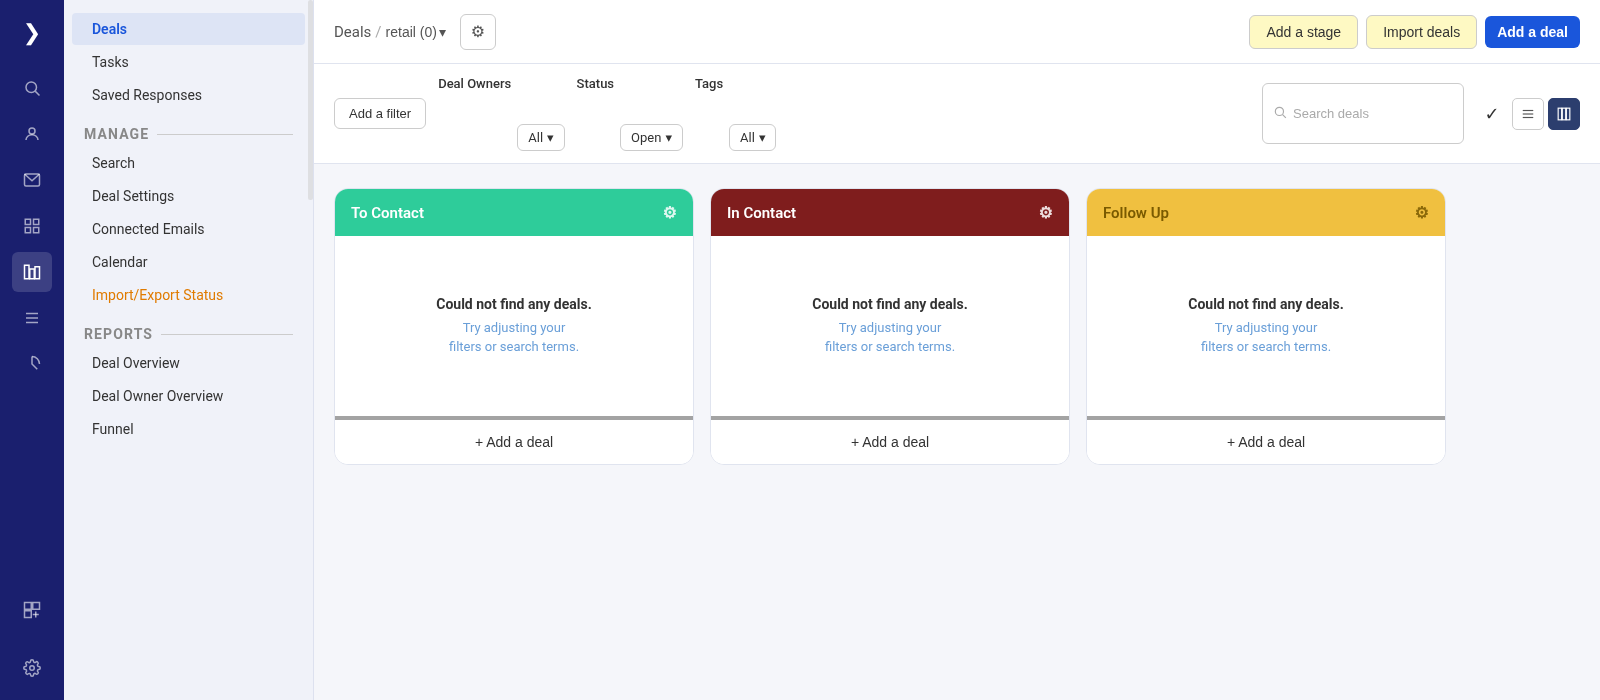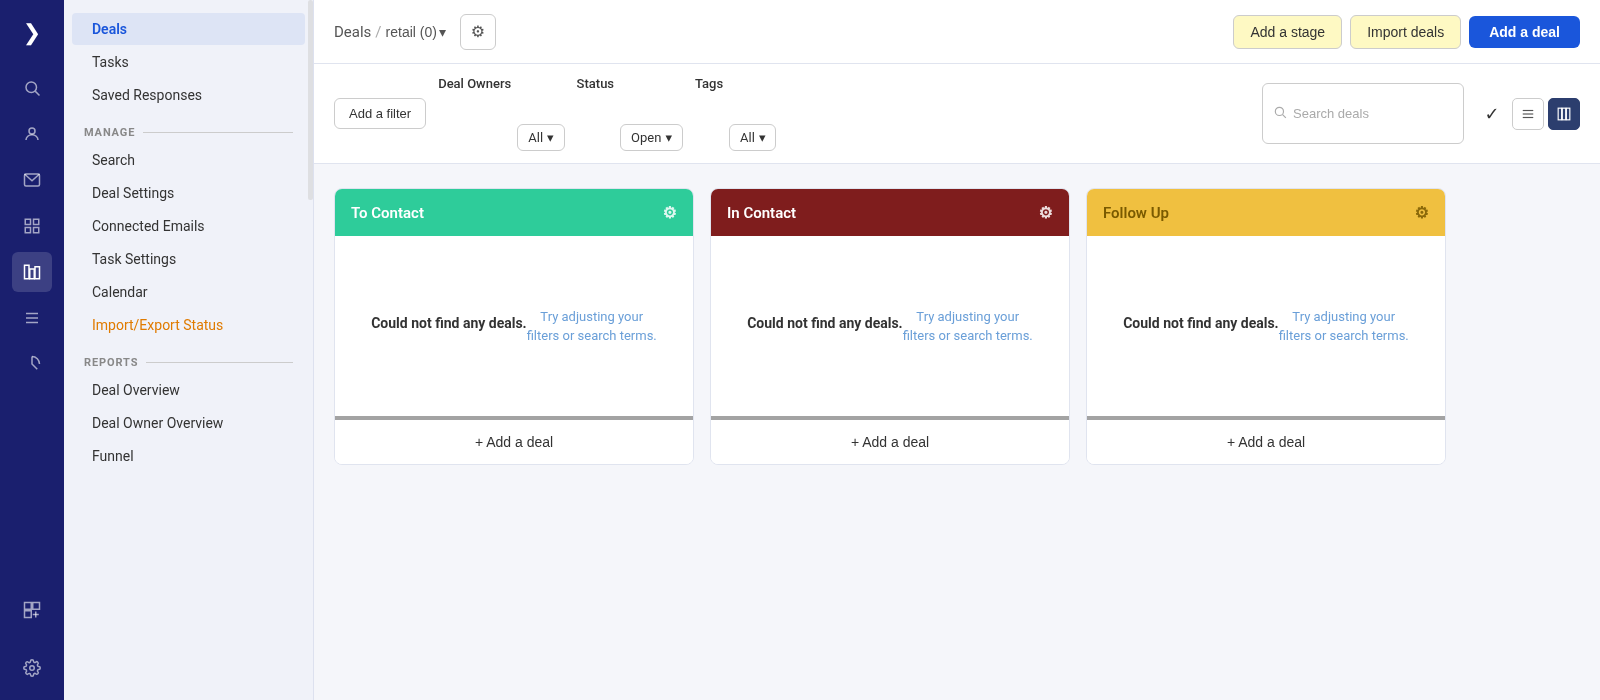--- a/index.html
+++ b/index.html
@@ -43,21 +43,21 @@
       padding: 8px 20px;
       font-size: 14px;
       color: #333;
       cursor: pointer;
       border-radius: 4px;
       margin: 1px 8px;
     }
     .sidebar-nav-item.active { background: #dde4f5; color: #1a56db; font-weight: 600; }
     .sidebar-section-label {
       padding: 14px 20px 4px 20px;
-      font-size: 11px;
+      font-size: 14px;
       font-weight: 700;
       color: #888;
       letter-spacing: 0.08em;
       text-transform: uppercase;
       display: flex;
       align-items: center;
       gap: 8px;
     }
     .sidebar-section-label::after {
       content: '';
@@ -117,21 +117,21 @@
     .btn-outline {
       padding: 8px 16px;
       border: 1.5px solid #ccc;
       border-radius: 6px;
       background: #fef9c3;
       font-size: 14px;
       cursor: pointer;
       color: #333;
     }
     .btn-primary {
-      padding: 8px 20px;
+      padding: 8px 12px;
       border: none;
       border-radius: 6px;
       background: #1a56db;
       color: #fff;
       font-size: 14px;
       font-weight: 600;
       cursor: pointer;
     }
 
     
@@ -210,21 +210,21 @@
       padding: 24px 20px;
       display: flex;
       gap: 16px;
       align-items: flex-start;
     }
 
     .kanban-column {
       width: 360px;
       min-width: 340px;
       background: #fff;
-      border-radius: 8px;
+      border-radius: 14px;
       border: 1px solid #e0e4ef;
       display: flex;
       flex-direction: column;
       overflow: hidden;
       flex-shrink: 0;
     }
     .kanban-col-header {
       padding: 14px 16px;
       display: flex;
       align-items: center;
@@ -235,21 +235,21 @@
     }
     .kanban-col-header.green { background: #2ecc9a; }
     .kanban-col-header.blue { background: #7f1d1d; }
     .kanban-col-header.yellow { background: #f0c040; color: #7a5a00; }
     .kanban-col-header .gear { font-size: 16px; opacity: 0.85; cursor: pointer; }
 
     .kanban-col-body {
       padding: 20px 16px;
       flex: 1;
       display: flex;
-      flex-direction: row;
+      flex-direction: column;
       align-items: center;
       justify-content: center;
       min-height: 180px;
       text-align: center;
     }
     .empty-title { font-size: 14px; font-weight: 700; color: #333; margin-bottom: 6px; }
     .empty-sub { font-size: 13px; color: #6a9fd8; line-height: 1.5; }
 
     .kanban-col-footer {
       border-top: 4px solid #a3a3a3;
@@ -348,21 +348,20 @@
     <div style="position:absolute;right:0;top:0;width:5px;height:200px;background:#ccc;border-radius:3px;opacity:0.5;"></div>
 
     <div class="sidebar-nav-item active">Deals</div>
     <div class="sidebar-nav-item">Tasks</div>
     <div class="sidebar-nav-item">Saved Responses</div>
 
     <div class="sidebar-section-label">MANAGE</div>
     <div class="sidebar-nav-item">Search</div>
     <div class="sidebar-nav-item">Deal Settings</div>
     <div class="sidebar-nav-item">Connected Emails</div>
-    <div class="sidebar-nav-item">Task Settings</div>
     <div class="sidebar-nav-item">Calendar</div>
     <div class="sidebar-nav-item orange">Import/Export Status</div>
 
     <div class="sidebar-section-label">REPORTS</div>
     <div class="sidebar-nav-item">Deal Overview</div>
     <div class="sidebar-nav-item">Deal Owner Overview</div>
     <div class="sidebar-nav-item">Funnel</div>
   </div>
 </div>
 

